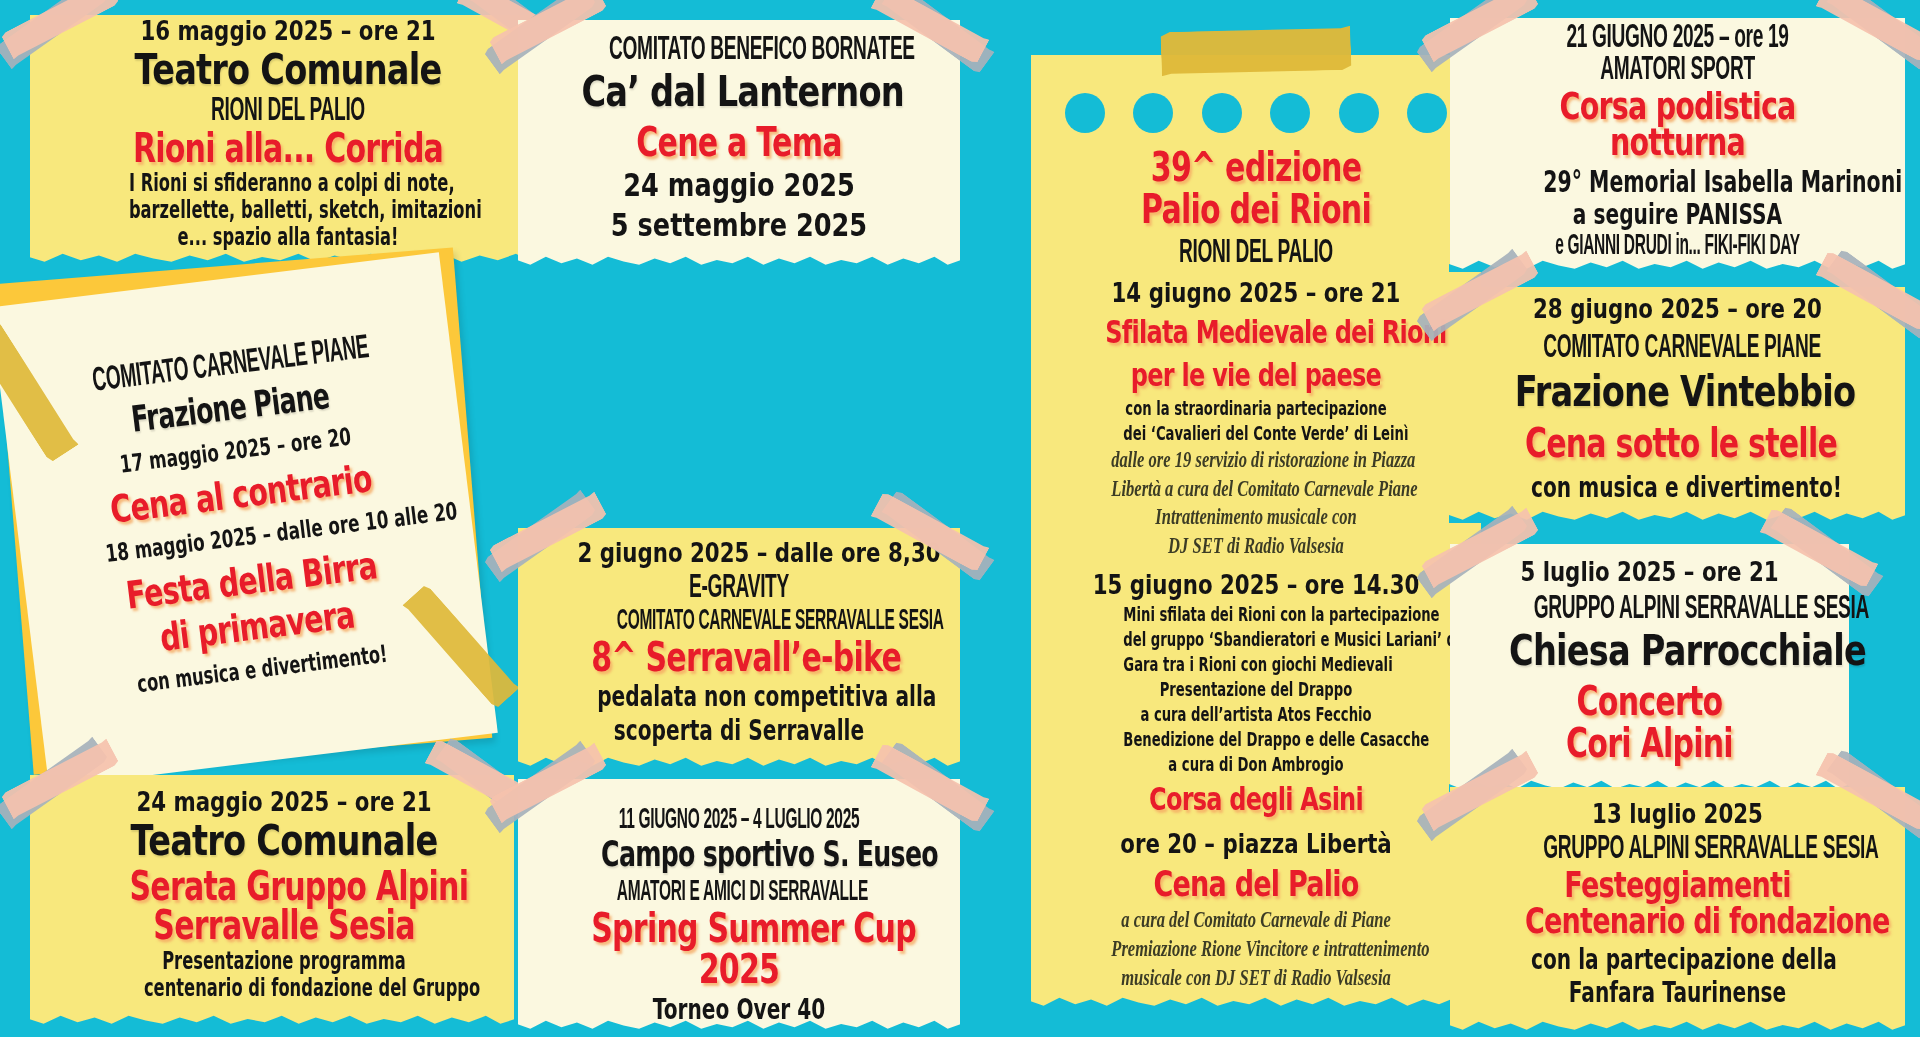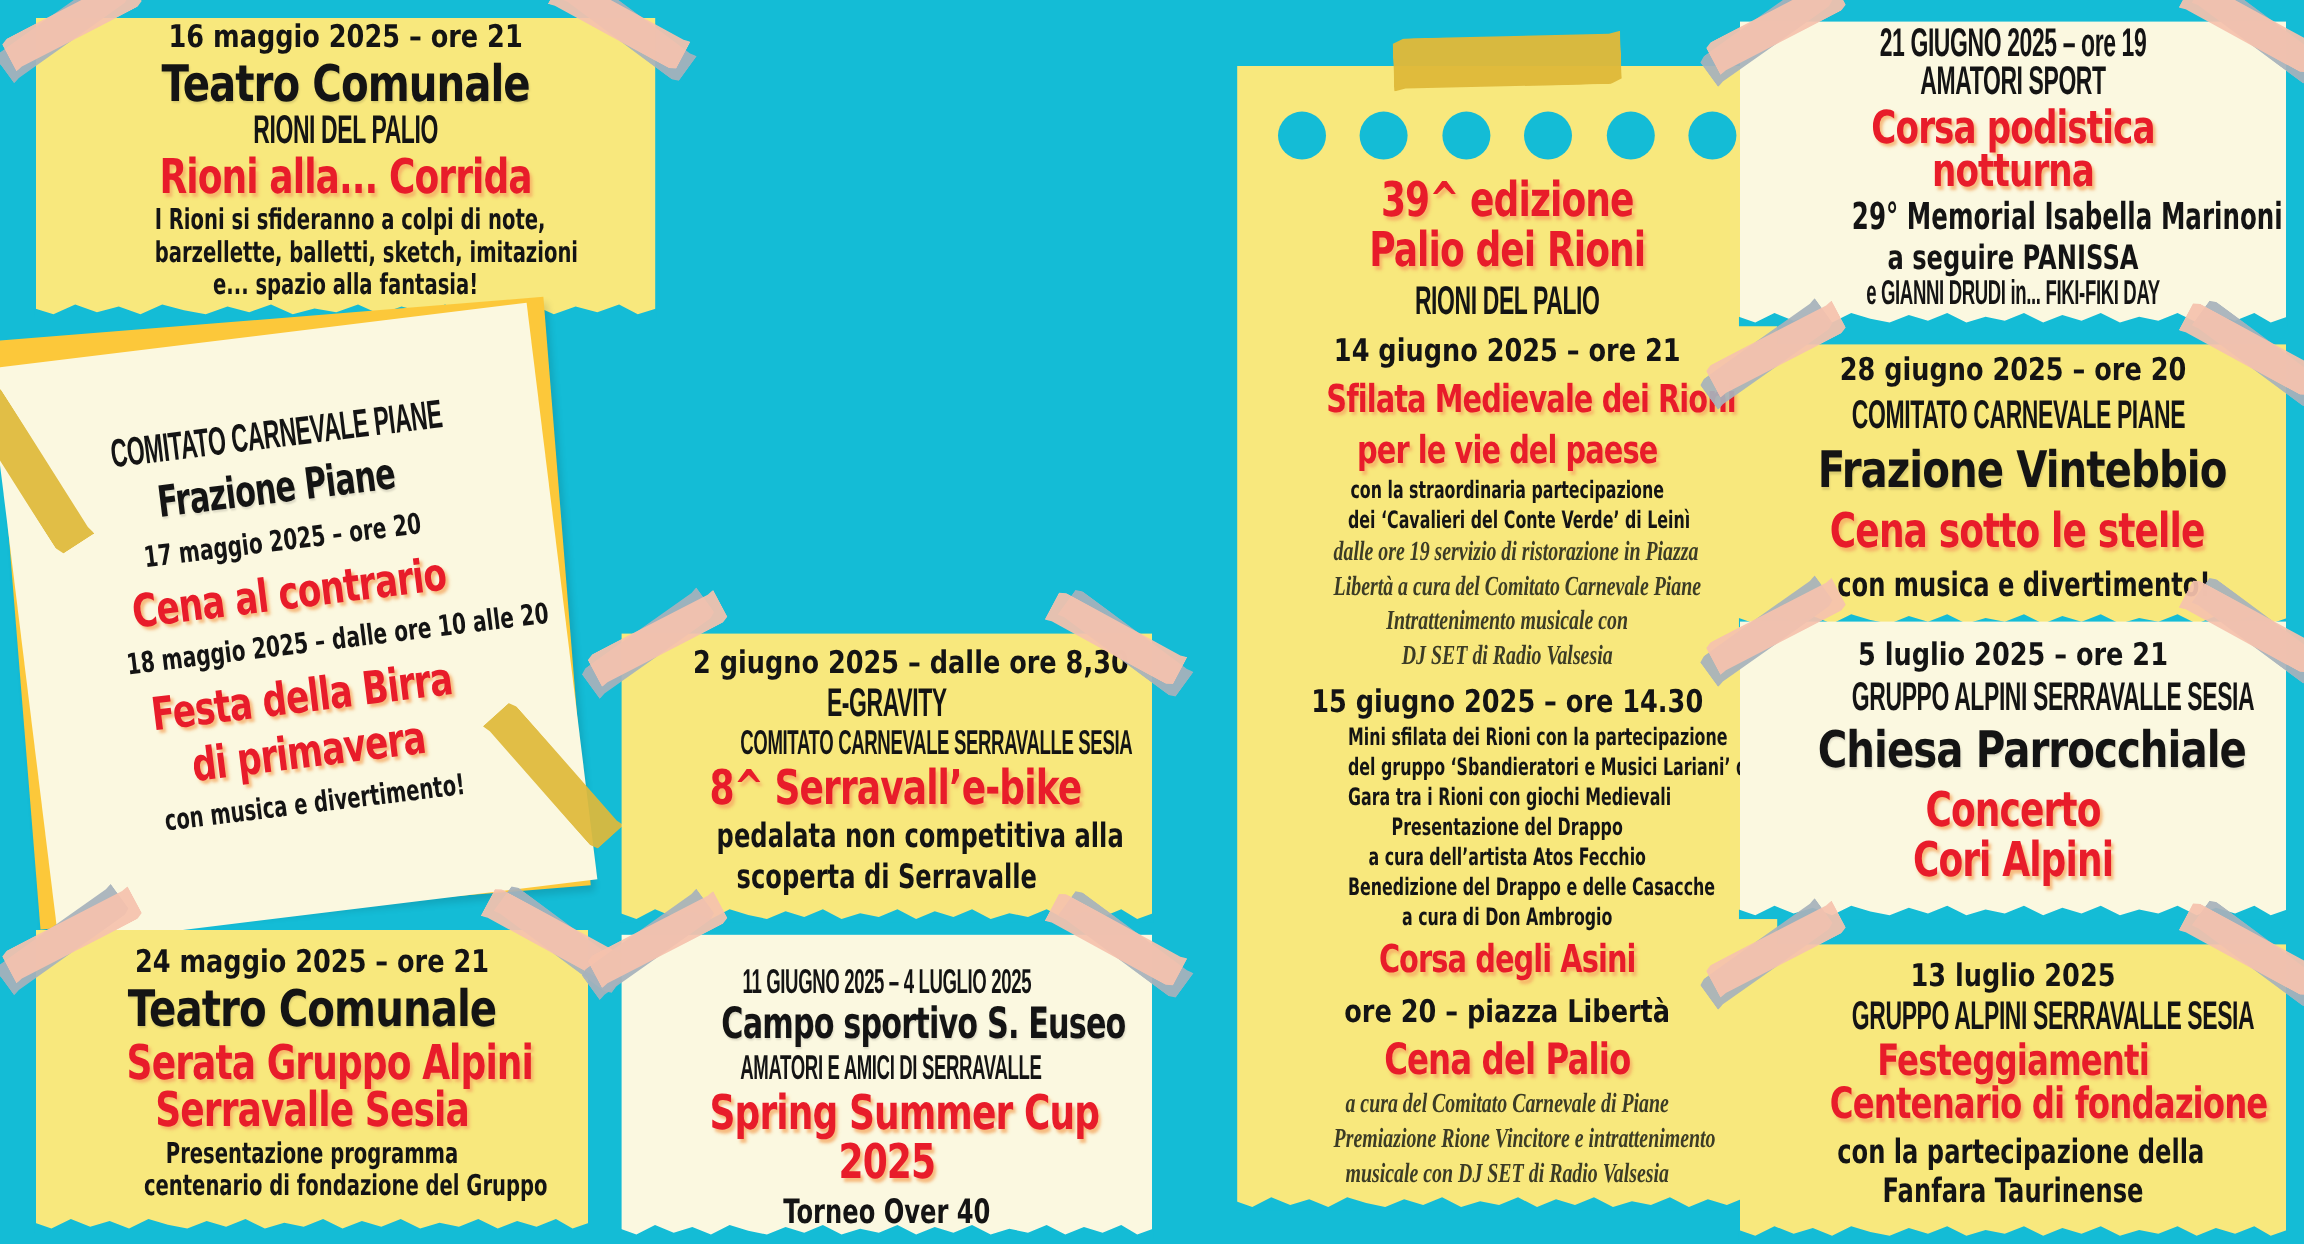--- a/index.html
+++ b/index.html
@@ -25,29 +25,29 @@
   .title{font-size:40px;--sx:.75;}
   .title-md{font-size:36px;--sx:.75;}
   .title-sm{font-size:32px;--sx:.75;}
   .title+.title,.title-md+.title-md,.title-sm+.title-sm{margin-top:-6px;}
   .desc{font-size:24px;--sx:.68;}
   .desc-lg{font-size:28px;--sx:.72;}
   .serif{font-family:"Liberation Serif",serif;font-style:italic;font-weight:600;
     font-size:25px;--sx:.8;color:var(--serif_olive,#3c3c25);}
   
   .c-a{left:30px;top:15px;width:516px;height:248px;}
-  .c-c{left:30px;top:775px;width:460px;height:250px;}
+  .c-c{left:30px;top:775px;width:460px;height:250px;padding-left:24px;}
   .c-d{left:518px;top:20px;width:442px;height:246px;}
   .c-e{left:518px;top:287px;width:442px;height:233px;}
   .c-f{left:518px;top:528px;width:442px;height:239px;}
   .c-g{left:518px;top:779px;width:442px;height:251px;}
   .c-center{left:1031px;top:55px;width:450px;height:952px;}
   .c-h{left:1450px;top:18px;width:455px;height:252px;}
   .c-i{left:1450px;top:287px;width:455px;height:234px;}
-  .c-j{left:1450px;top:518px;width:455px;height:246px;}
+  .c-j{left:1450px;top:544px;width:399px;height:246px;}
   .c-k{left:1450px;top:787px;width:455px;height:244px;}
   
   .c-a .lines{gap:0;}   .c-c .lines{gap:0;}
   .c-e .lines{gap:10px;} .c-f .lines{gap:2px;} .c-g .lines{gap:2px;margin-top:15px;}
   .c-h .lines{gap:0;}   .c-h .title{font-size:38px;}
   .c-i .lines{gap:6px;} .c-k .lines{gap:2px;}
   .c-center .lines{gap:3px;justify-content:flex-start;padding-top:0;}
   .c-center .desc{font-size:20px;--sx:.66;line-height:1.1;}
   .c-center .serif{font-size:23px;--sx:.72;line-height:1.12;}
   .c-center .date{font-size:26px;margin-top:9px;}
@@ -135,20 +135,36 @@
       </div>
   <div class="tp tl1"></div>
       <div class="tp tl2"></div>
       <div class="tp tr1"></div>
       <div class="tp tr2"></div>
       <svg class="tear" viewBox="0 0 200 10" preserveAspectRatio="none">
         <path d="M0 10 L0 5 L6 8 L13 3 L20 7 L27 4 L34 8 L41 3 L48 6 L55 8 L62 4 L69 7 L76 3 L83 8 L90 5 L97 7 L104 3 L111 8 L118 4 L125 7 L132 3 L139 8 L146 5 L153 7 L160 3 L167 8 L174 4 L181 7 L188 3 L194 8 L200 5 L200 10 Z" fill="#14bcd6"></path>
       </svg>
     </div>
 
+  <div class="card paper-c c-d has-tapes">
+    <div class="lines">
+        <div class="ln org">COMITATO BENEFICO BORNATEE</div>
+        <div class="ln place-lg">Ca’ dal Lanternon</div>
+        <div class="ln title">Cene a Tema</div>
+        <div class="ln date-lg">24 maggio 2025</div>
+        <div class="ln date-lg">5 settembre 2025</div>
+      </div>
+  <div class="tp tl1"></div>
+      <div class="tp tl2"></div>
+      <div class="tp tr1"></div>
+      <div class="tp tr2"></div>
+      <svg class="tear" viewBox="0 0 200 10" preserveAspectRatio="none">
+        <path d="M0 10 L0 5 L6 8 L13 3 L20 7 L27 4 L34 8 L41 3 L48 6 L55 8 L62 4 L69 7 L76 3 L83 8 L90 5 L97 7 L104 3 L111 8 L118 4 L125 7 L132 3 L139 8 L146 5 L153 7 L160 3 L167 8 L174 4 L181 7 L188 3 L194 8 L200 5 L200 10 Z" fill="#14bcd6"></path>
+      </svg>
+    </div>
 
 
   <div class="card paper-y c-f has-tapes">
     <div class="lines">
         <div class="ln date">2 giugno 2025 – dalle ore 8,30</div>
         <div class="ln org">E-GRAVITY</div>
         <div class="ln org-sm">COMITATO CARNEVALE SERRAVALLE SESIA</div>
         <div class="ln title">8^ Serravall’e-bike</div>
         <div class="ln desc-lg">pedalata non competitiva alla</div>
         <div class="ln desc-lg">scoperta di Serravalle</div>

